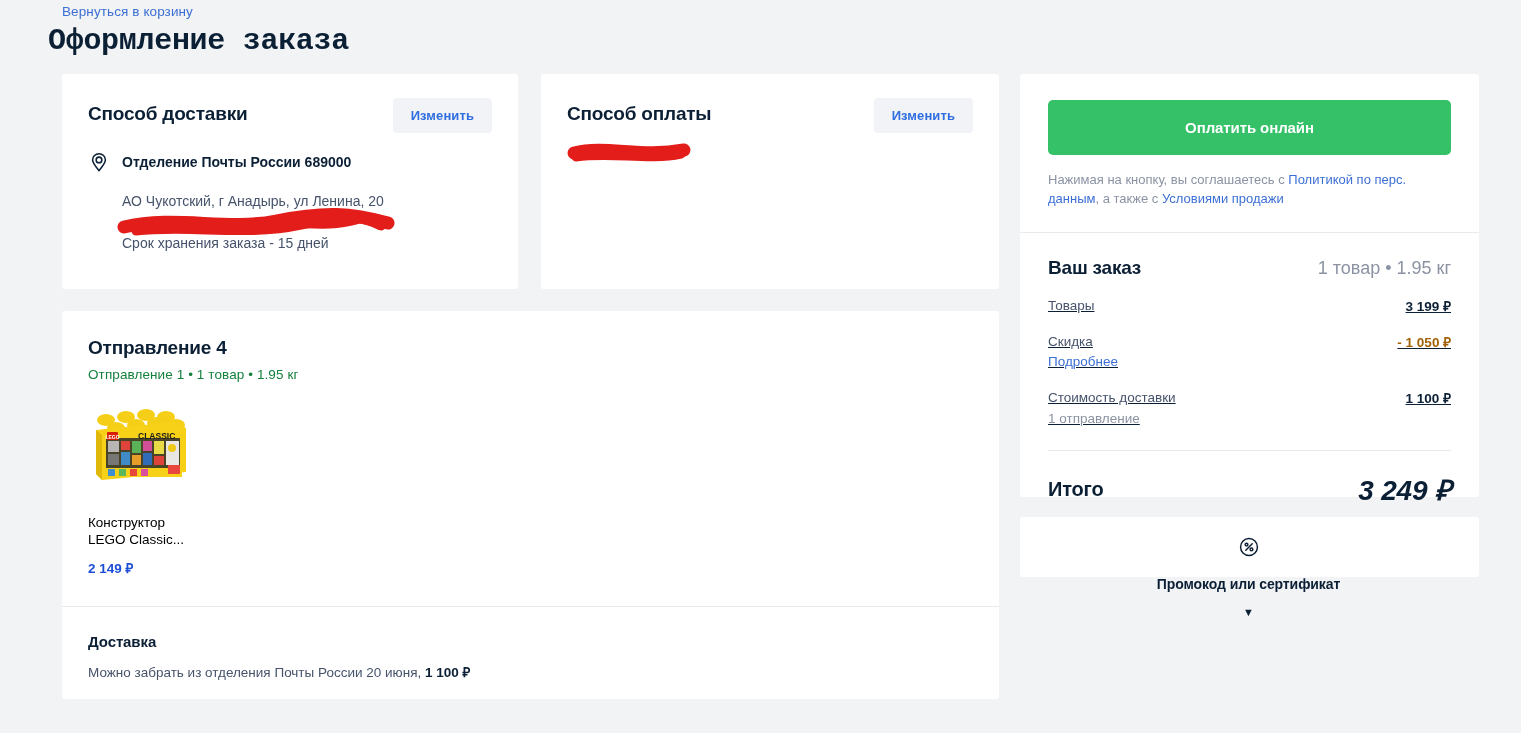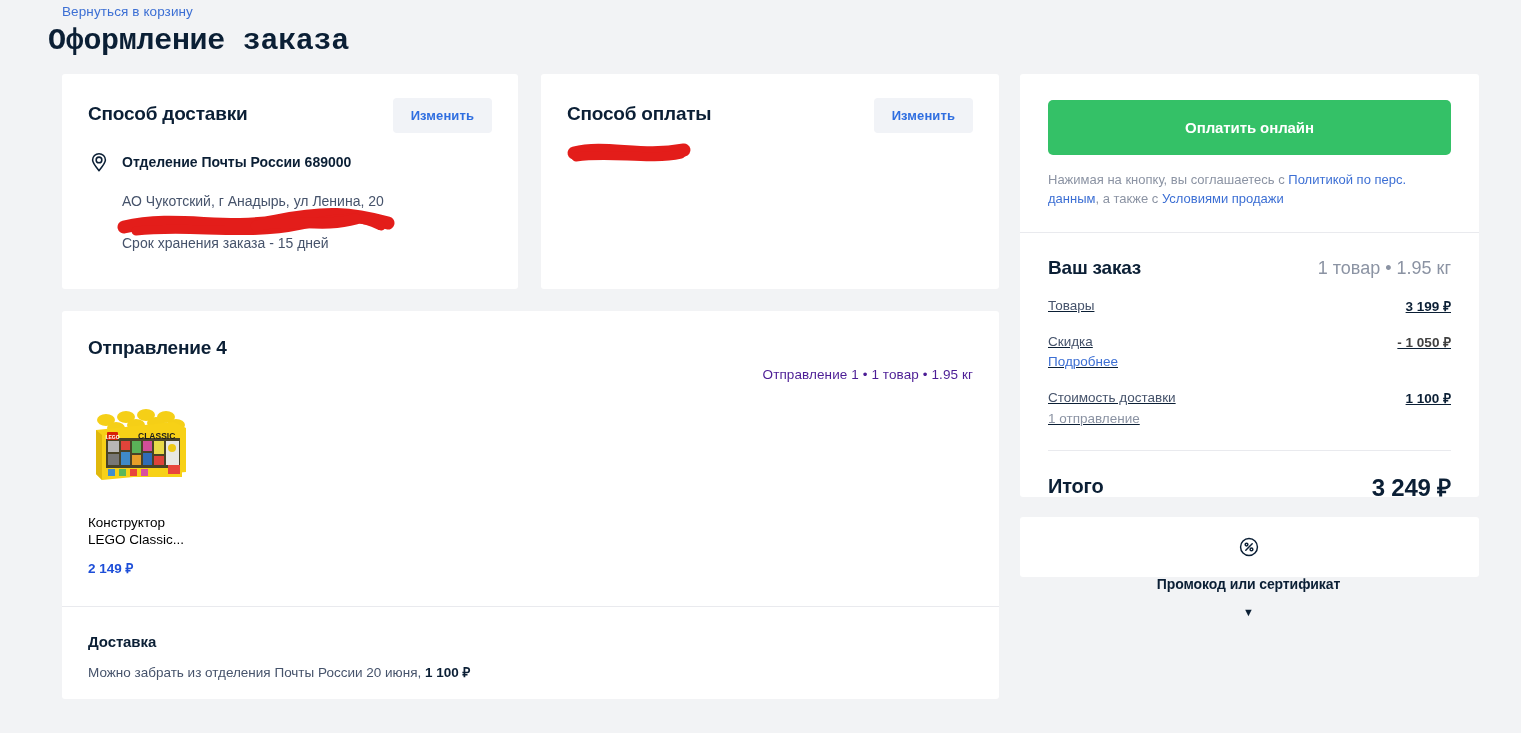--- a/index.html
+++ b/index.html
@@ -106,24 +106,23 @@
   }
 
   
   .shipment-title {
     font-size: 19px;
     font-weight: bold;
     letter-spacing: -.2px;
   }
   .shipment-sub {
     font-size: 13.5px;
-    color: #4c1d95;
+    color: #15803d;
     margin-top: 8px;
     letter-spacing: .1px;
-    text-align: right;
   }
   .product {
     margin-top: 26px;
     width: 160px;
   }
   .product-img {
     width: 104px;
     height: 75px;
     display: block;
   }
@@ -185,32 +184,32 @@
   .sum-row {
     display: flex;
     justify-content: space-between;
     align-items: flex-start;
     margin-top: 18px;
     font-size: 13.5px;
     text-decoration: underline;
   }
   .sum-row .lbl { color: #46536b; line-height: 18px; }
   .sum-row .val { font-weight: bold; color: #0b1f35; white-space: nowrap; }
-  .sum-row .val.neg { color: #404040; }
+  .sum-row .val.neg { color: #a16207; }
   .sub-link { display: block; color: #3c6fd4; text-decoration: none; margin-top: 2px; }
   .sub-note { display: block; color: #8b93a3; margin-top: 3px; }
 
   .total-row {
     display: flex;
     justify-content: space-between;
     align-items: center;
     margin-top: 19px;
   }
   .total-label { font-size: 20px; font-weight: bold; letter-spacing: -.2px; }
-  .total-value { font-size: 24px; font-weight: bold; letter-spacing: -.2px; }
+  .total-value { font-size: 28px; font-weight: bold; letter-spacing: -.2px; font-style: italic; }
 
   .promo-row {
     display: flex;
     align-items: center;
     gap: 14px;
     cursor: pointer;
   }
   .promo-label { font-size: 14px; font-weight: bold; flex: 1; letter-spacing: -.1px; }
   .caret { color: #0b1f35; font-size: 11px; }
 </style>

